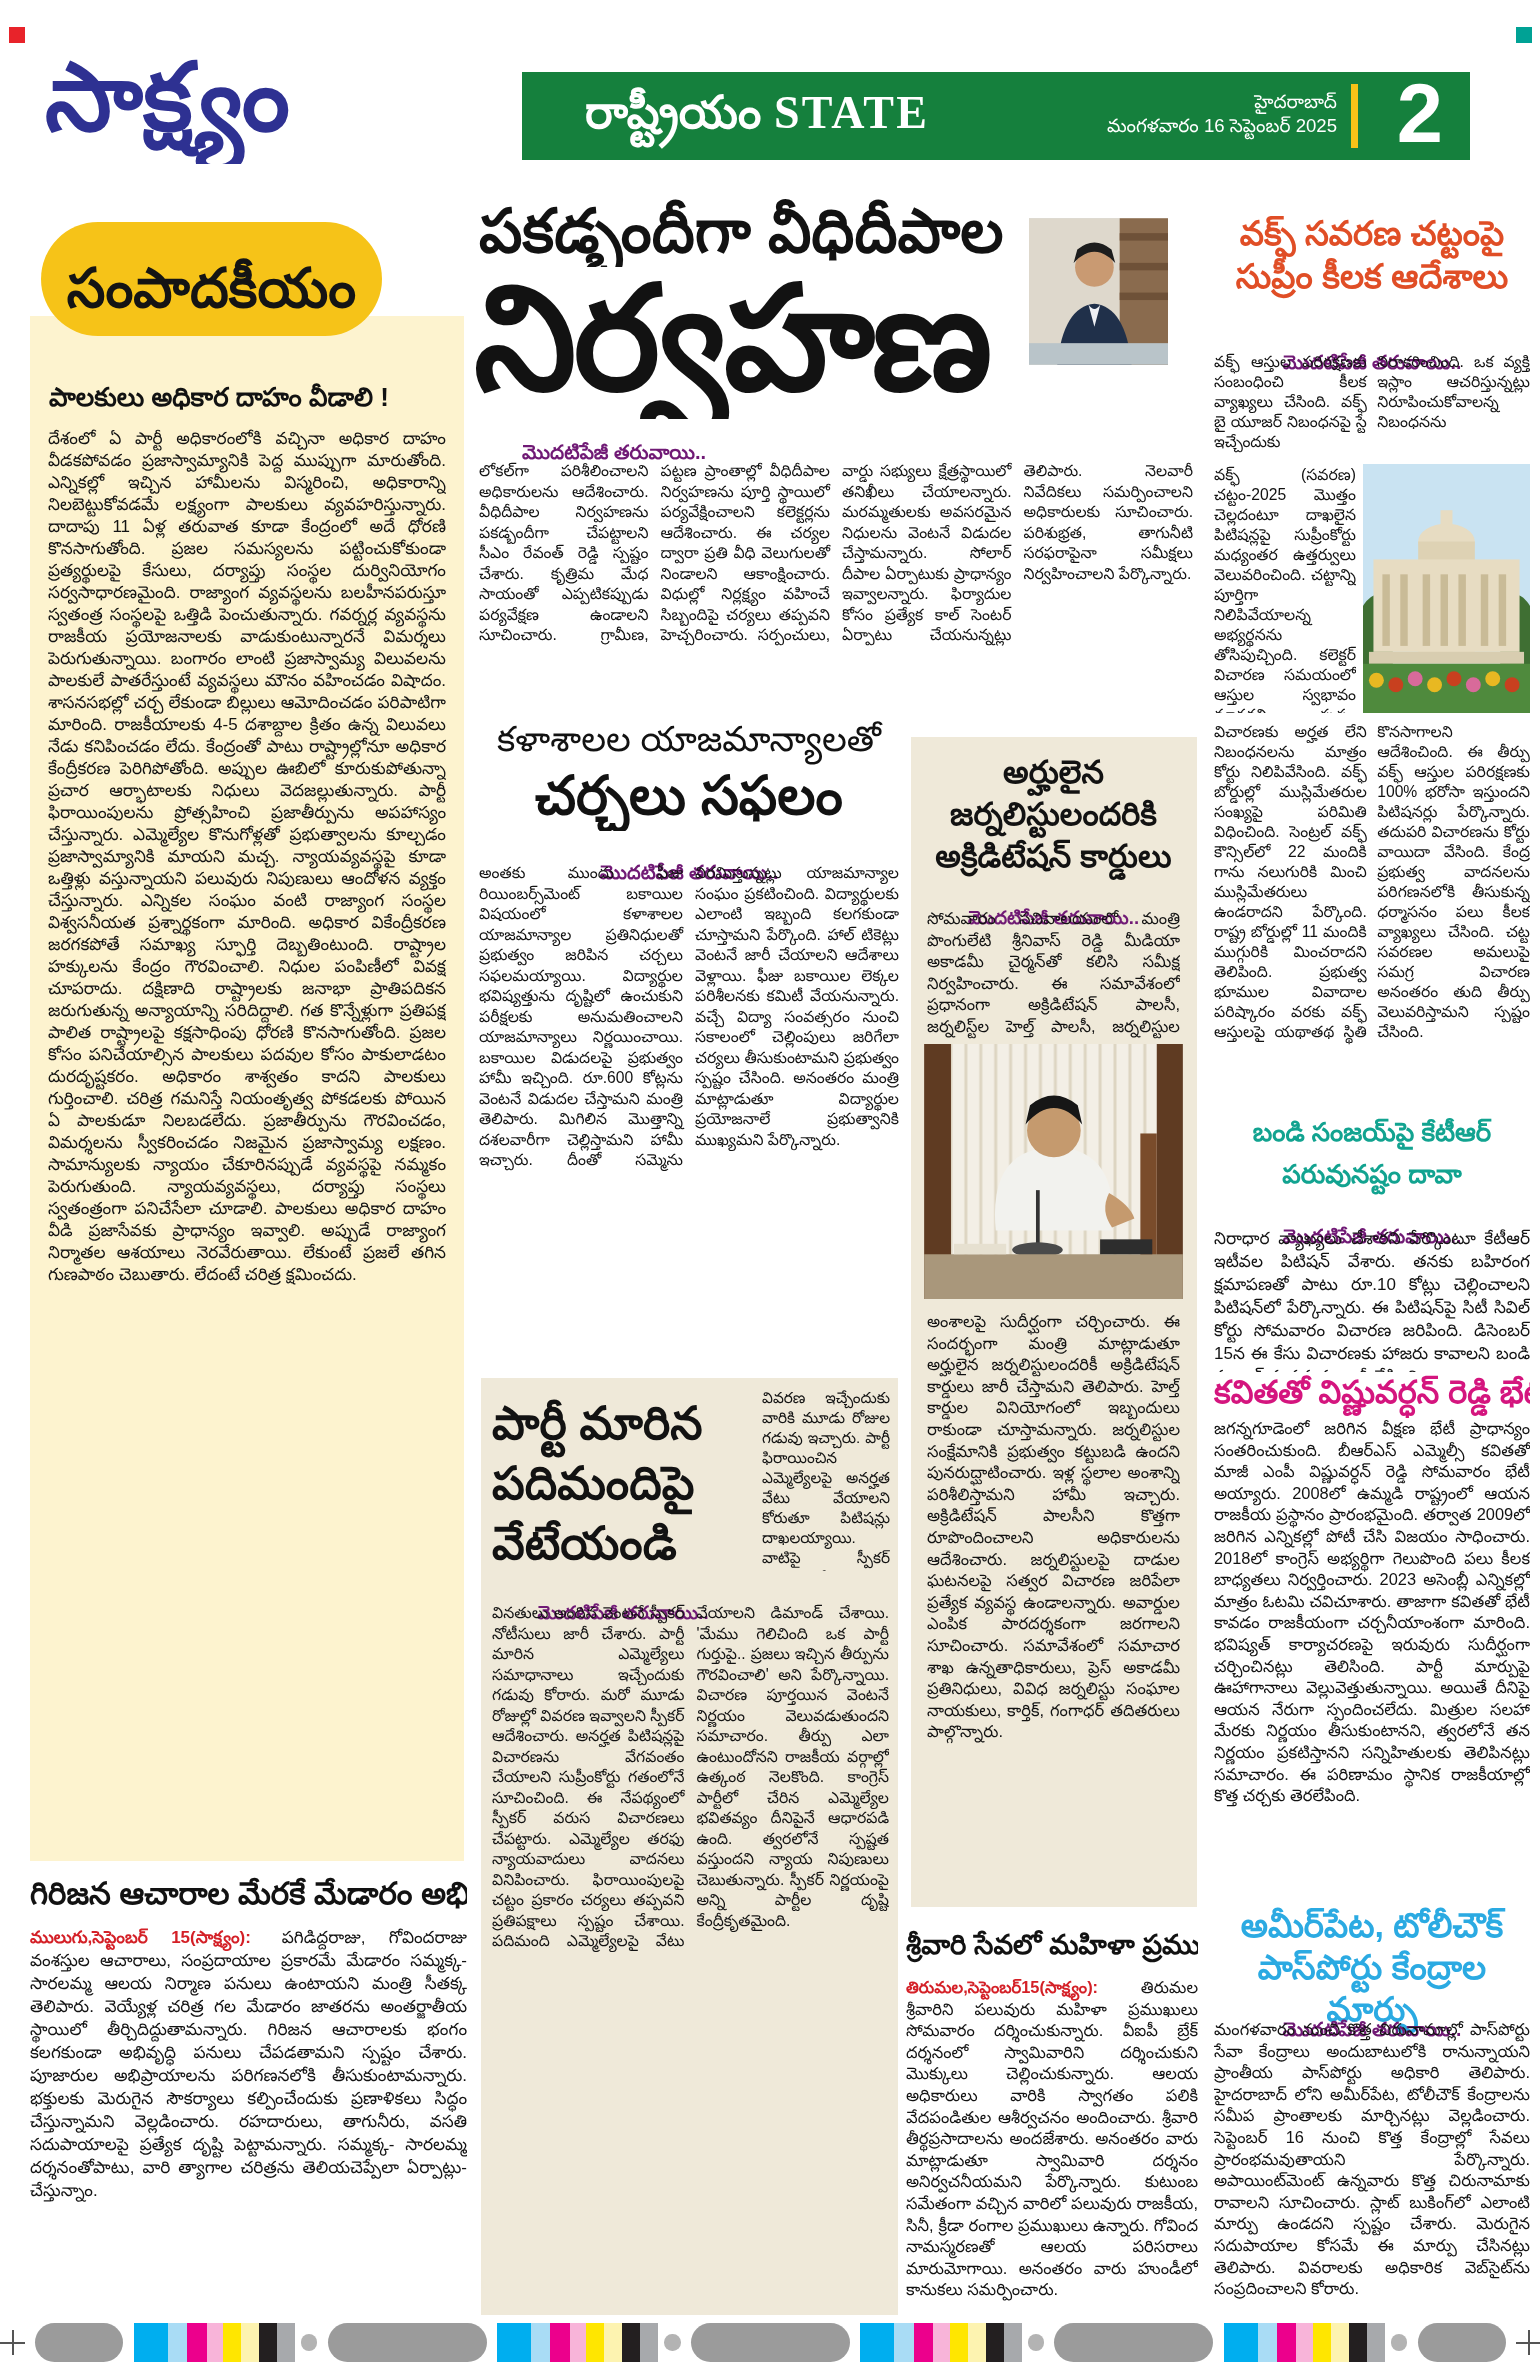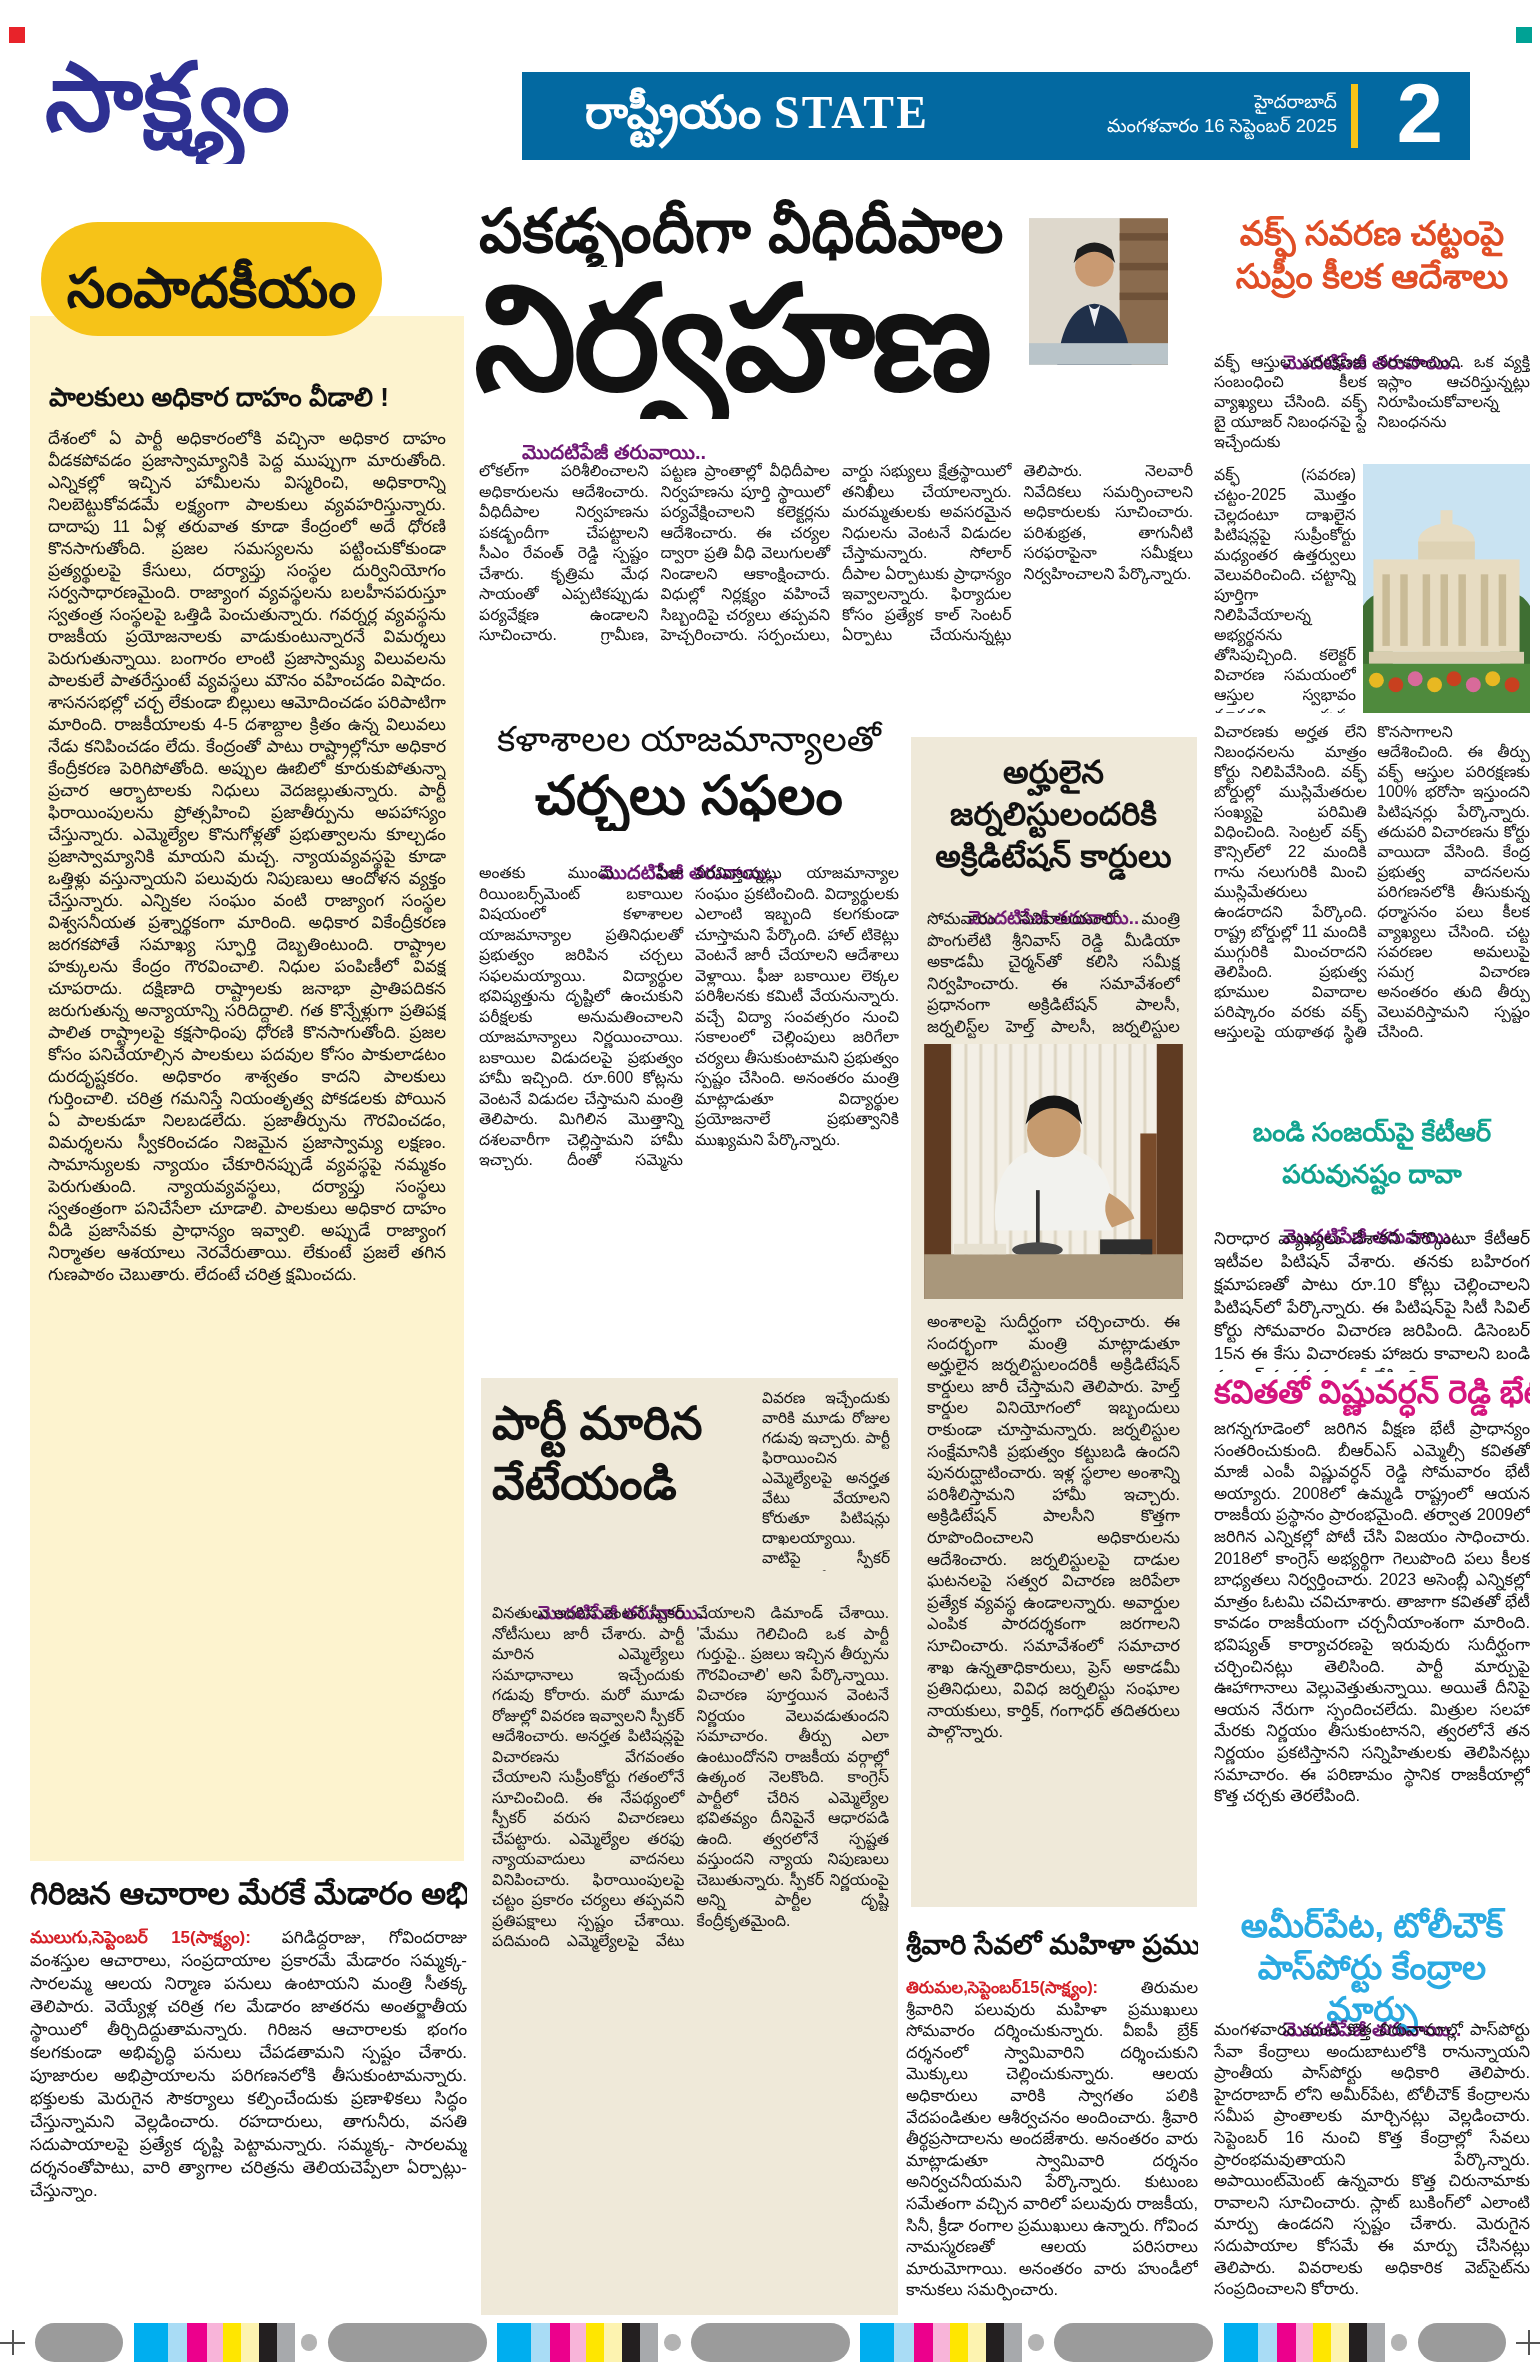--- a/index.html
+++ b/index.html
@@ -39,21 +39,21 @@
 
 <div id="page">
 
   <div class="abs" style="left:9px;top:27px;width:16.4px;height:16.4px;background:#e8232a;"></div>
   <div class="abs" style="left:1516px;top:27px;width:16.4px;height:16.4px;background:#00a295;"></div>
 
   <div class="abs nowrap" style="left:45px;top:30px;width:455px;height:134px;font-size:95px;line-height:134px;font-weight:900;color:#2e3192;">
     <span>సాక్ష్యం</span>
   </div>
 
-  <div class="abs" style="left:522px;top:72px;width:948px;height:88px;background:#0369a1;color:#fff;">
+  <div class="abs" style="left:522px;top:72px;width:948px;height:88px;background:#15803d;color:#fff;">
     <div class="abs nowrap" style="left:63px;top:13.4px;font-size:46px;font-weight:700;">
       <span>రాష్ట్రీయం</span>
       <span class="latin-serif" style="font-weight:700;">STATE</span>
     </div>
     <div class="abs" style="right:133px;top:18px;text-align:right;font-size:18.6px;line-height:24px;">
       <div>హైదరాబాద్</div>
       <div>మంగళవారం 16 సెప్టెంబర్ 2025</div>
     </div>
     <div class="abs" style="right:112px;top:12px;width:6.7px;height:64px;background:#f6c318;"></div>
     <div class="abs" style="right:27px;top:-7.5px;font-size:83px;font-weight:800;line-height:97px;">2</div>
@@ -173,20 +173,21 @@
       <rect x="236" y="262" width="70" height="20" fill="#2d2d2d"></rect>
       <rect x="40" y="268" width="70" height="14" fill="#e6e0d0"></rect>
     </svg>
   </div>
 
   <div class="abs just" style="left:927px;top:1311px;width:253px;height:584px;font-size:16.4px;line-height:21.6px;">అంశాలపై సుదీర్ఘంగా చర్చించారు. ఈ సందర్భంగా మంత్రి మాట్లాడుతూ అర్హులైన జర్నలిస్టులందరికీ అక్రిడిటేషన్ కార్డులు జారీ చేస్తామని తెలిపారు. హెల్త్ కార్డుల వినియోగంలో ఇబ్బందులు రాకుండా చూస్తామన్నారు. జర్నలిస్టుల సంక్షేమానికి ప్రభుత్వం కట్టుబడి ఉందని పునరుద్ఘాటించారు. ఇళ్ల స్థలాల అంశాన్ని పరిశీలిస్తామని హామీ ఇచ్చారు. అక్రిడిటేషన్ పాలసీని కొత్తగా రూపొందించాలని అధికారులను ఆదేశించారు. జర్నలిస్టులపై దాడుల ఘటనలపై సత్వర విచారణ జరిపేలా ప్రత్యేక వ్యవస్థ ఉండాలన్నారు. అవార్డుల ఎంపిక పారదర్శకంగా జరగాలని సూచించారు. సమావేశంలో సమాచార శాఖ ఉన్నతాధికారులు, ప్రెస్ అకాడమీ ప్రతినిధులు, వివిధ జర్నలిస్టు సంఘాల నాయకులు, కార్తిక్, గంగాధర్ తదితరులు పాల్గొన్నారు.</div>
 
   <div class="abs cream" style="left:481px;top:1378px;width:417px;height:937px;"></div>
   <div class="abs" style="left:492px;top:1393px;width:262px;font-size:46px;line-height:60px;font-weight:800;">
     <div>పార్టీ మారిన</div>
+    <div>పదిమందిపై</div>
     <div>వేటేయండి</div>
   </div>
   <div class="abs just" style="left:762px;top:1388px;width:128px;height:183px;font-size:15.3px;line-height:20px;">వివరణ ఇచ్చేందుకు వారికి మూడు రోజుల గడువు ఇచ్చారు. పార్టీ ఫిరాయించిన ఎమ్మెల్యేలపై అనర్హత వేటు వేయాలని కోరుతూ పిటిషన్లు దాఖలయ్యాయి. వాటిపై స్పీకర్ విచారణ చేపట్టారు.</div>
   <div class="abs ctr cont" style="left:492px;top:1576px;width:262px;font-size:18.6px;">మొదటిపేజీ తరువాయి..</div>
   <div class="abs just" style="left:492px;top:1603px;width:397px;height:699px;column-count:2;column-gap:12px;font-size:15.7px;line-height:20.5px;">వినతులు అందిన వెంటనే స్పీకర్ నోటీసులు జారీ చేశారు. పార్టీ మారిన ఎమ్మెల్యేలు సమాధానాలు ఇచ్చేందుకు గడువు కోరారు. మరో మూడు రోజుల్లో వివరణ ఇవ్వాలని స్పీకర్ ఆదేశించారు. అనర్హత పిటిషన్లపై విచారణను వేగవంతం చేయాలని సుప్రీంకోర్టు గతంలోనే సూచించింది. ఈ నేపథ్యంలో స్పీకర్ వరుస విచారణలు చేపట్టారు. ఎమ్మెల్యేల తరఫు న్యాయవాదులు వాదనలు వినిపించారు. ఫిరాయింపులపై చట్టం ప్రకారం చర్యలు తప్పవని ప్రతిపక్షాలు స్పష్టం చేశాయి. పదిమంది ఎమ్మెల్యేలపై వేటు వేయాలని డిమాండ్ చేశాయి. 'మేము గెలిచింది ఒక పార్టీ గుర్తుపై.. ప్రజలు ఇచ్చిన తీర్పును గౌరవించాలి' అని పేర్కొన్నాయి. విచారణ పూర్తయిన వెంటనే నిర్ణయం వెలువడుతుందని సమాచారం. తీర్పు ఎలా ఉంటుందోనని రాజకీయ వర్గాల్లో ఉత్కంఠ నెలకొంది. కాంగ్రెస్ పార్టీలో చేరిన ఎమ్మెల్యేల భవితవ్యం దీనిపైనే ఆధారపడి ఉంది. త్వరలోనే స్పష్టత వస్తుందని న్యాయ నిపుణులు చెబుతున్నారు. స్పీకర్ నిర్ణయంపై అన్ని పార్టీల దృష్టి కేంద్రీకృతమైంది.</div>
 
   <div class="abs nowrap" style="left:906px;top:1929px;width:292px;font-size:27.6px;font-weight:800;">శ్రీవారి సేవలో మహిళా ప్రముఖులు</div>
   <div class="abs just" style="left:906px;top:1977px;width:292px;height:335px;font-size:16.4px;line-height:21.6px;">
     <span class="dateline">తిరుమల,సెప్టెంబర్15(సాక్ష్యం):</span>
     <span>తిరుమల శ్రీవారిని పలువురు మహిళా ప్రముఖులు సోమవారం దర్శించుకున్నారు. వీఐపీ బ్రేక్ దర్శనంలో స్వామివారిని దర్శించుకుని మొక్కులు చెల్లించుకున్నారు. ఆలయ అధికారులు వారికి స్వాగతం పలికి వేదపండితుల ఆశీర్వచనం అందించారు. శ్రీవారి తీర్థప్రసాదాలను అందజేశారు. అనంతరం వారు మాట్లాడుతూ స్వామివారి దర్శనం అనిర్వచనీయమని పేర్కొన్నారు. కుటుంబ సమేతంగా వచ్చిన వారిలో పలువురు రాజకీయ, సినీ, క్రీడా రంగాల ప్రముఖులు ఉన్నారు. గోవింద నామస్మరణతో ఆలయ పరిసరాలు మారుమోగాయి. అనంతరం వారు హుండీలో కానుకలు సమర్పించారు.</span>

